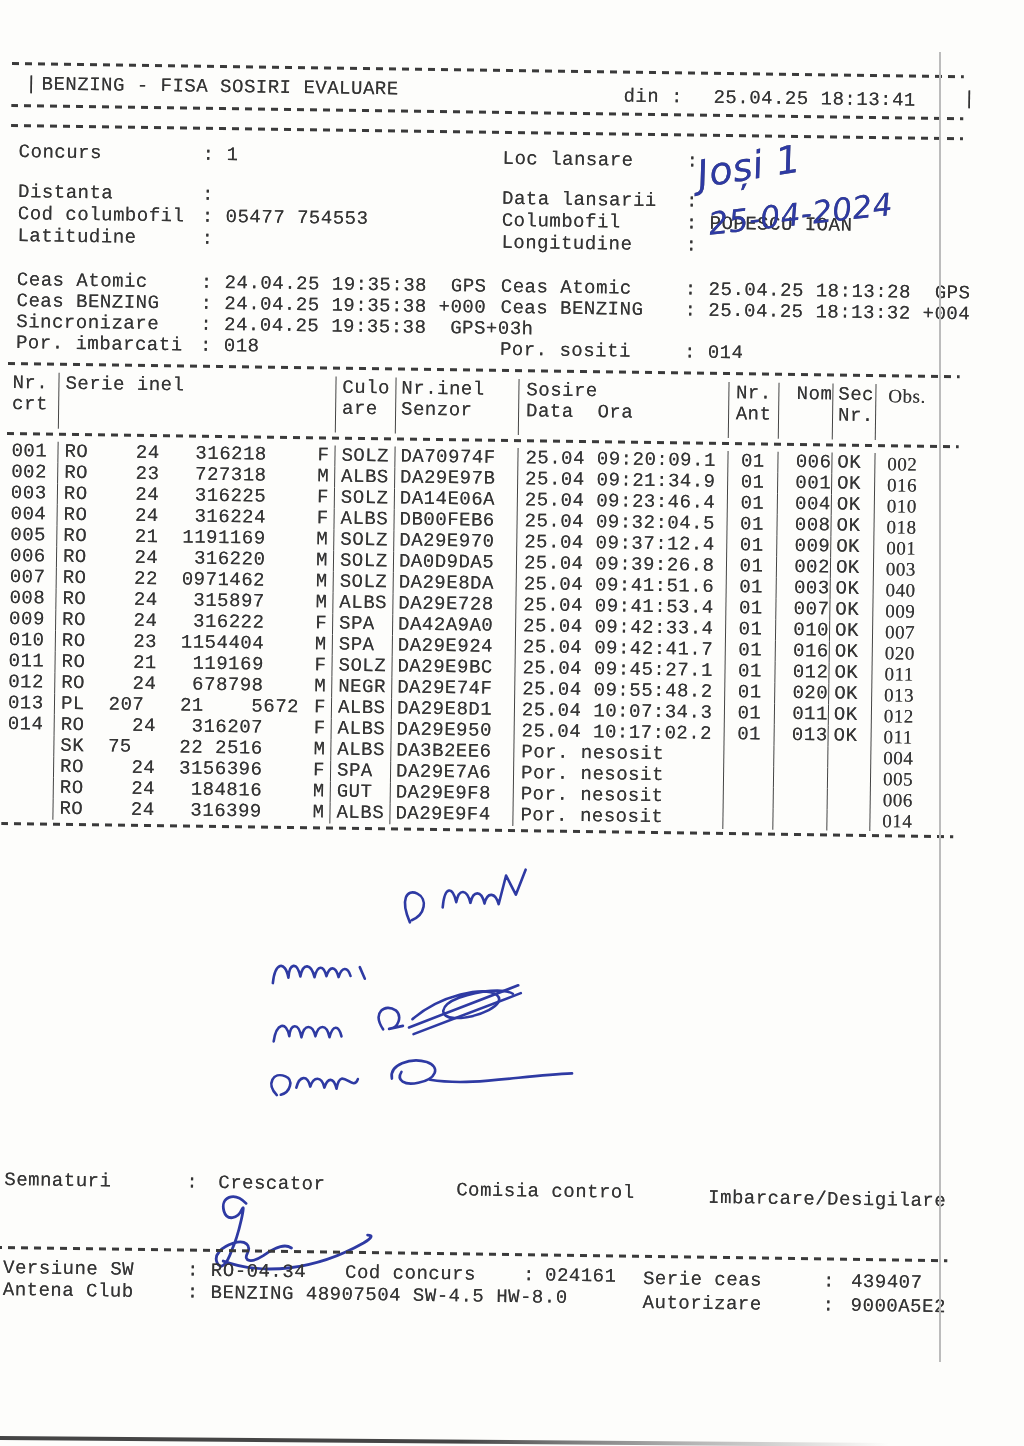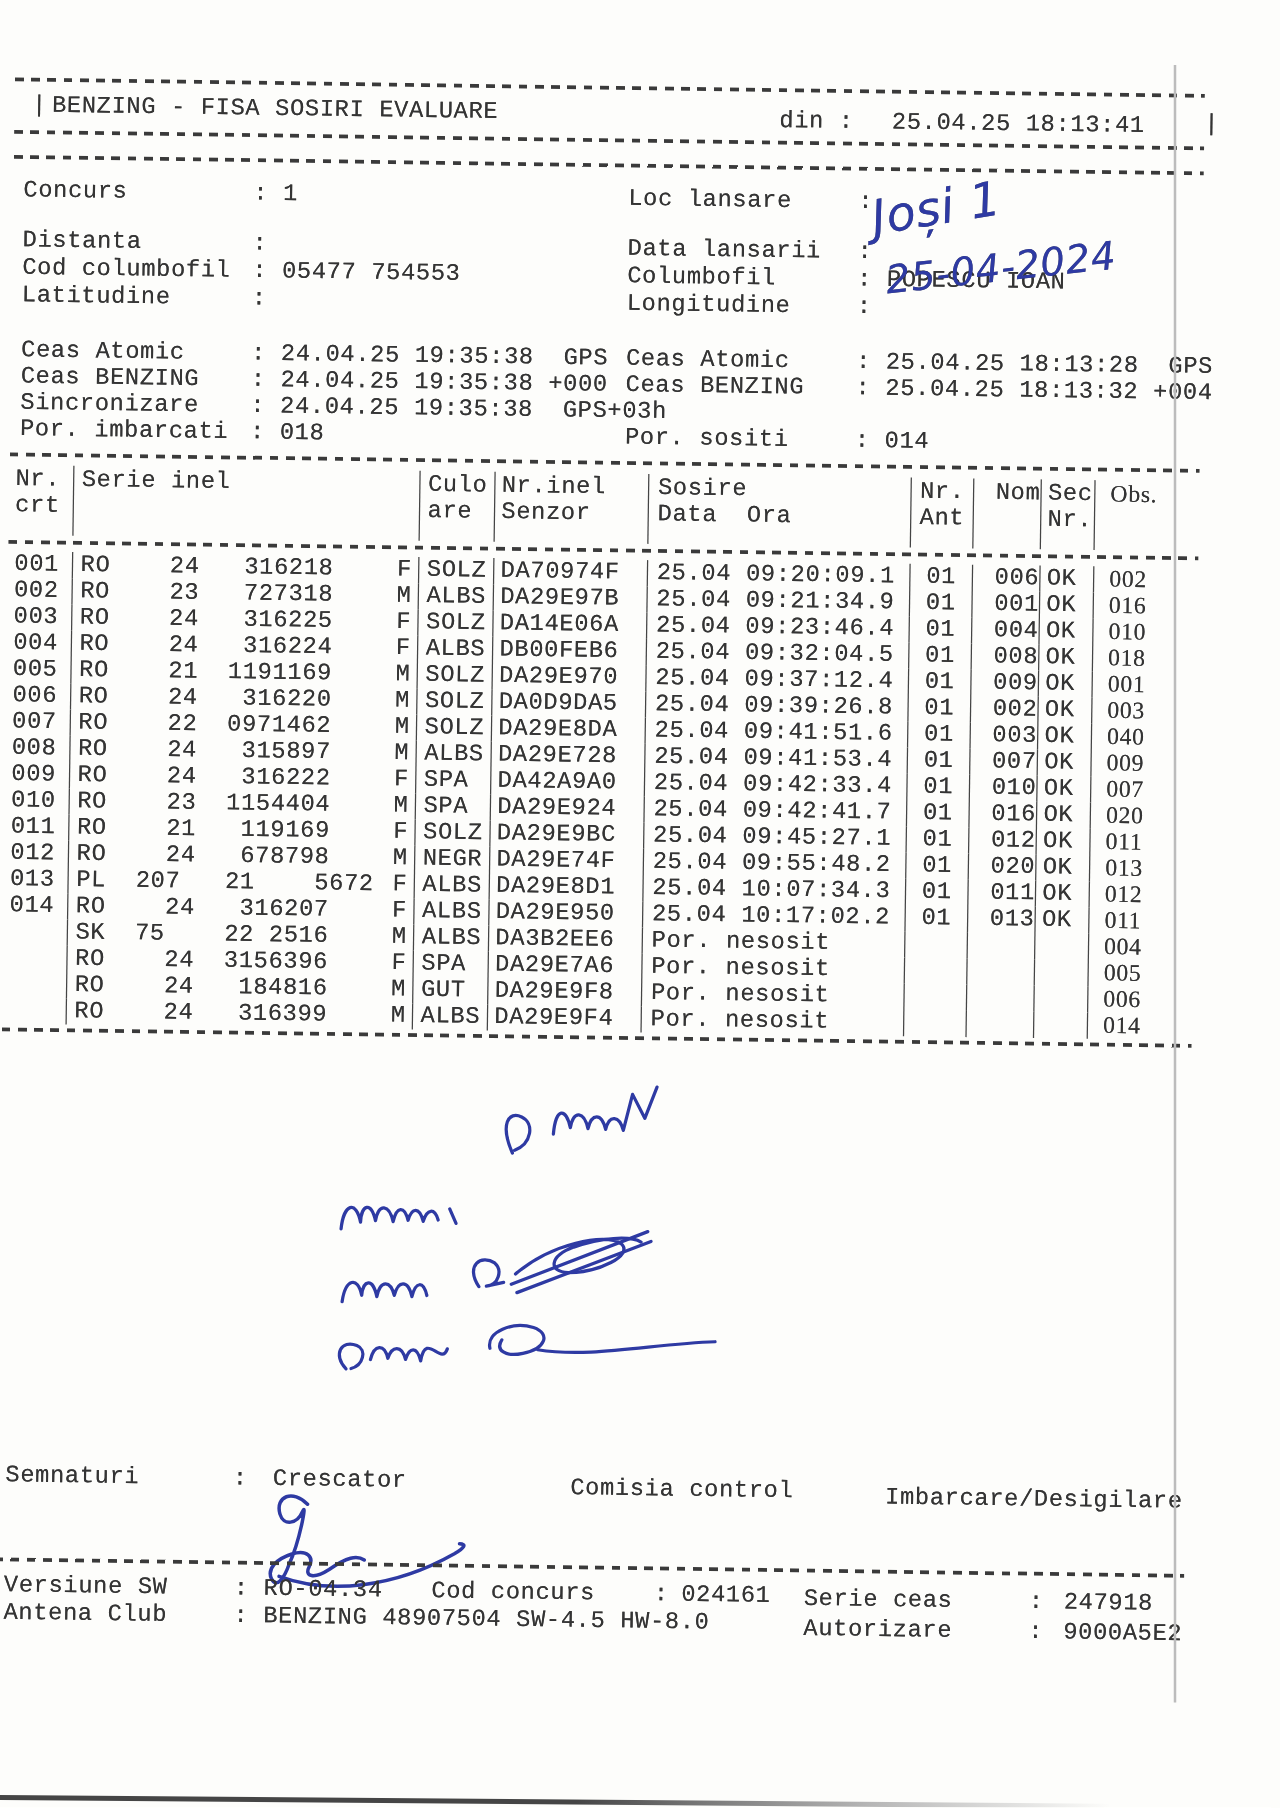--- a/index.html
+++ b/index.html
@@ -405,21 +405,21 @@
     </div>
 
     <div class="dash" style="top:1188px"></div>
 
     <div class="abs" style="left:8px;top:1200px"><span class="lbl">Versiune SW</span>: <span>RO-04.34</span></div>
     <div class="abs" style="left:350px;top:1200px">Cod concurs</div>
     <div class="abs" style="left:528px;top:1200px">:</div>
     <div class="abs" style="left:550px;top:1200px">024161</div>
     <div class="abs" style="left:648px;top:1202px">Serie ceas</div>
     <div class="abs" style="left:828px;top:1202px">:</div>
-    <div class="abs" style="left:856px;top:1202px">247918</div>
+    <div class="abs" style="left:856px;top:1202px">439407</div>
 
     <div class="abs" style="left:8px;top:1222px"><span class="lbl">Antena Club</span>: <span>BENZING 48907504 SW-4.5 HW-8.0</span></div>
     <div class="abs" style="left:648px;top:1226px">Autorizare</div>
     <div class="abs" style="left:828px;top:1226px">:</div>
     <div class="abs" style="left:856px;top:1226px">9000A5E2</div>
 
   </div>
 
   <div class="scan-v"></div>
   <div class="scan-bottom"></div>

